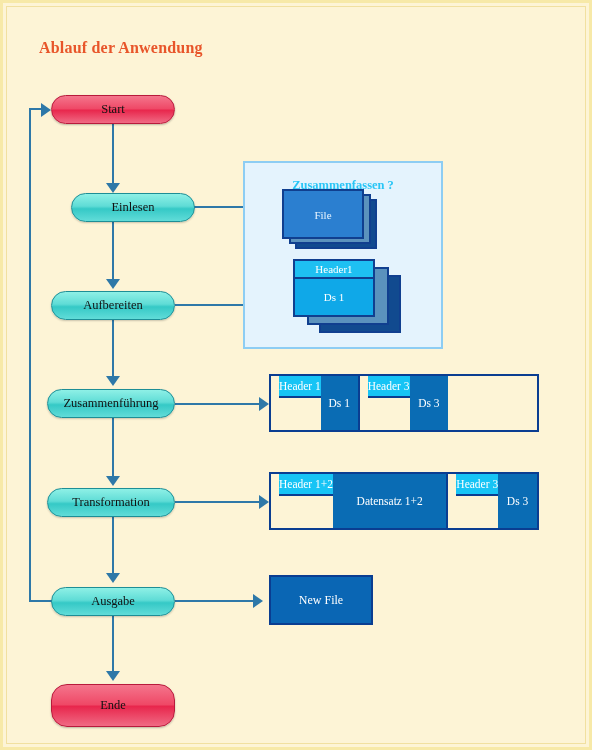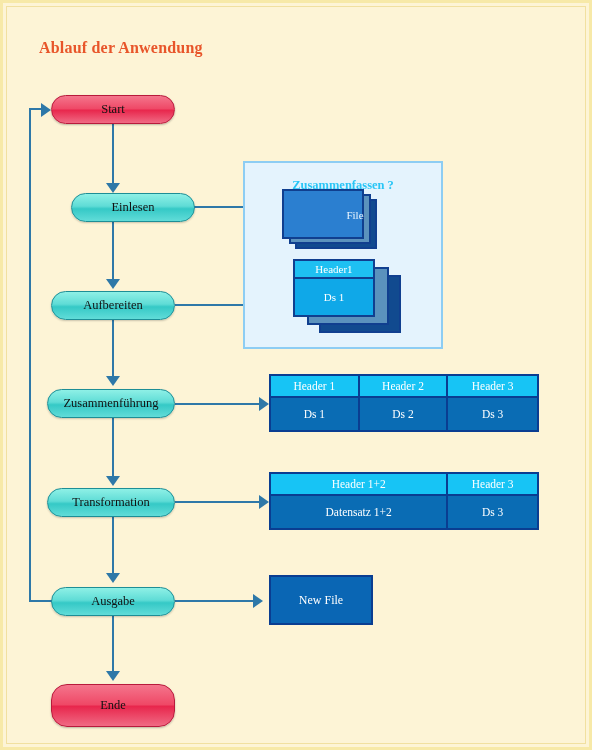--- a/index.html
+++ b/index.html
@@ -99,21 +99,21 @@
     font-family:"Liberation Serif",serif;
     display:flex;align-items:center;justify-content:center;
   }
   .ds-num{
     position:absolute;color:#fff;font-size:11px;
     font-family:"Liberation Serif",serif;
   }
 
   
   .tbl{position:absolute;box-sizing:border-box;border:2px solid #0a3d91;display:flex;}
-  .tcol{box-sizing:border-box;display:flex;flex-direction:column;border-right:2px solid #0a3d91;}
+  .tcol{box-sizing:border-box;display:flex;flex-direction:row;border-right:2px solid #0a3d91;padding-left:8px;}
   .tcol:last-child{border-right:none;}
   .th{
     box-sizing:border-box;background:#17c4f5;color:#ffffff;
     font-size:11.5px;text-align:center;line-height:20px;height:22px;
     border-bottom:2px solid #0a3d91;font-family:"Liberation Serif",serif;
   }
   .td{
     box-sizing:border-box;background:#0a6cb4;color:#ffffff;
     font-size:11.5px;text-align:center;flex:1;
     display:flex;align-items:center;justify-content:center;
@@ -200,45 +200,41 @@
   <div class="node terminator" style="left:48px;top:681px;width:124px;height:43px;">
     <span>Ende</span>
   </div>
 
   <div class="panel" style="left:240px;top:158px;width:200px;height:188px;">
     <div class="panel-title">Zusammenfassen ?</div>
 
     <div class="card card-back3" style="left:50px;top:36px;width:82px;height:50px;"></div>
     <div class="card card-back2" style="left:44px;top:31px;width:82px;height:50px;"></div>
     <div class="card card-front" style="left:37px;top:26px;width:82px;height:50px;">
-      <div class="card-label" style="top:18px;margin-left:32px;">File</div>
+      <div class="card-label" style="top:18px;">File</div>
     </div>
 
     <div class="dscard card-back3" style="left:74px;top:112px;width:82px;height:58px;">
       <div class="ds-num" style="left:6px;top:2px;">3</div>
     </div>
     <div class="dscard card-back2" style="left:62px;top:104px;width:82px;height:58px;">
       <div class="ds-num" style="left:6px;top:2px;">2</div>
     </div>
     <div class="dscard" style="left:48px;top:96px;width:82px;height:58px;">
       <div class="ds-hdr">Header1</div>
       <div class="ds-body" style="height:36px;">Ds 1</div>
     </div>
   </div>
 
   <div class="tbl" style="left:266px;top:371px;width:270px;height:58px;">
     <div class="tcol" style="width:33.34%;">
       <div class="th">Header 1</div>
       <div class="td">Ds 1</div>
     </div>
     <div class="tcol" style="width:33.33%;">
-      <div class="th">Header 2</div>
-      <div class="td">Ds 2</div>
-    </div>
-    <div class="tcol" style="width:33.33%;">
       <div class="th">Header 3</div>
       <div class="td">Ds 3</div>
     </div>
   </div>
 
   <div class="tbl" style="left:266px;top:469px;width:270px;height:58px;">
     <div class="tcol" style="width:66.67%;">
       <div class="th">Header 1+2</div>
       <div class="td">Datensatz 1+2</div>
     </div>

